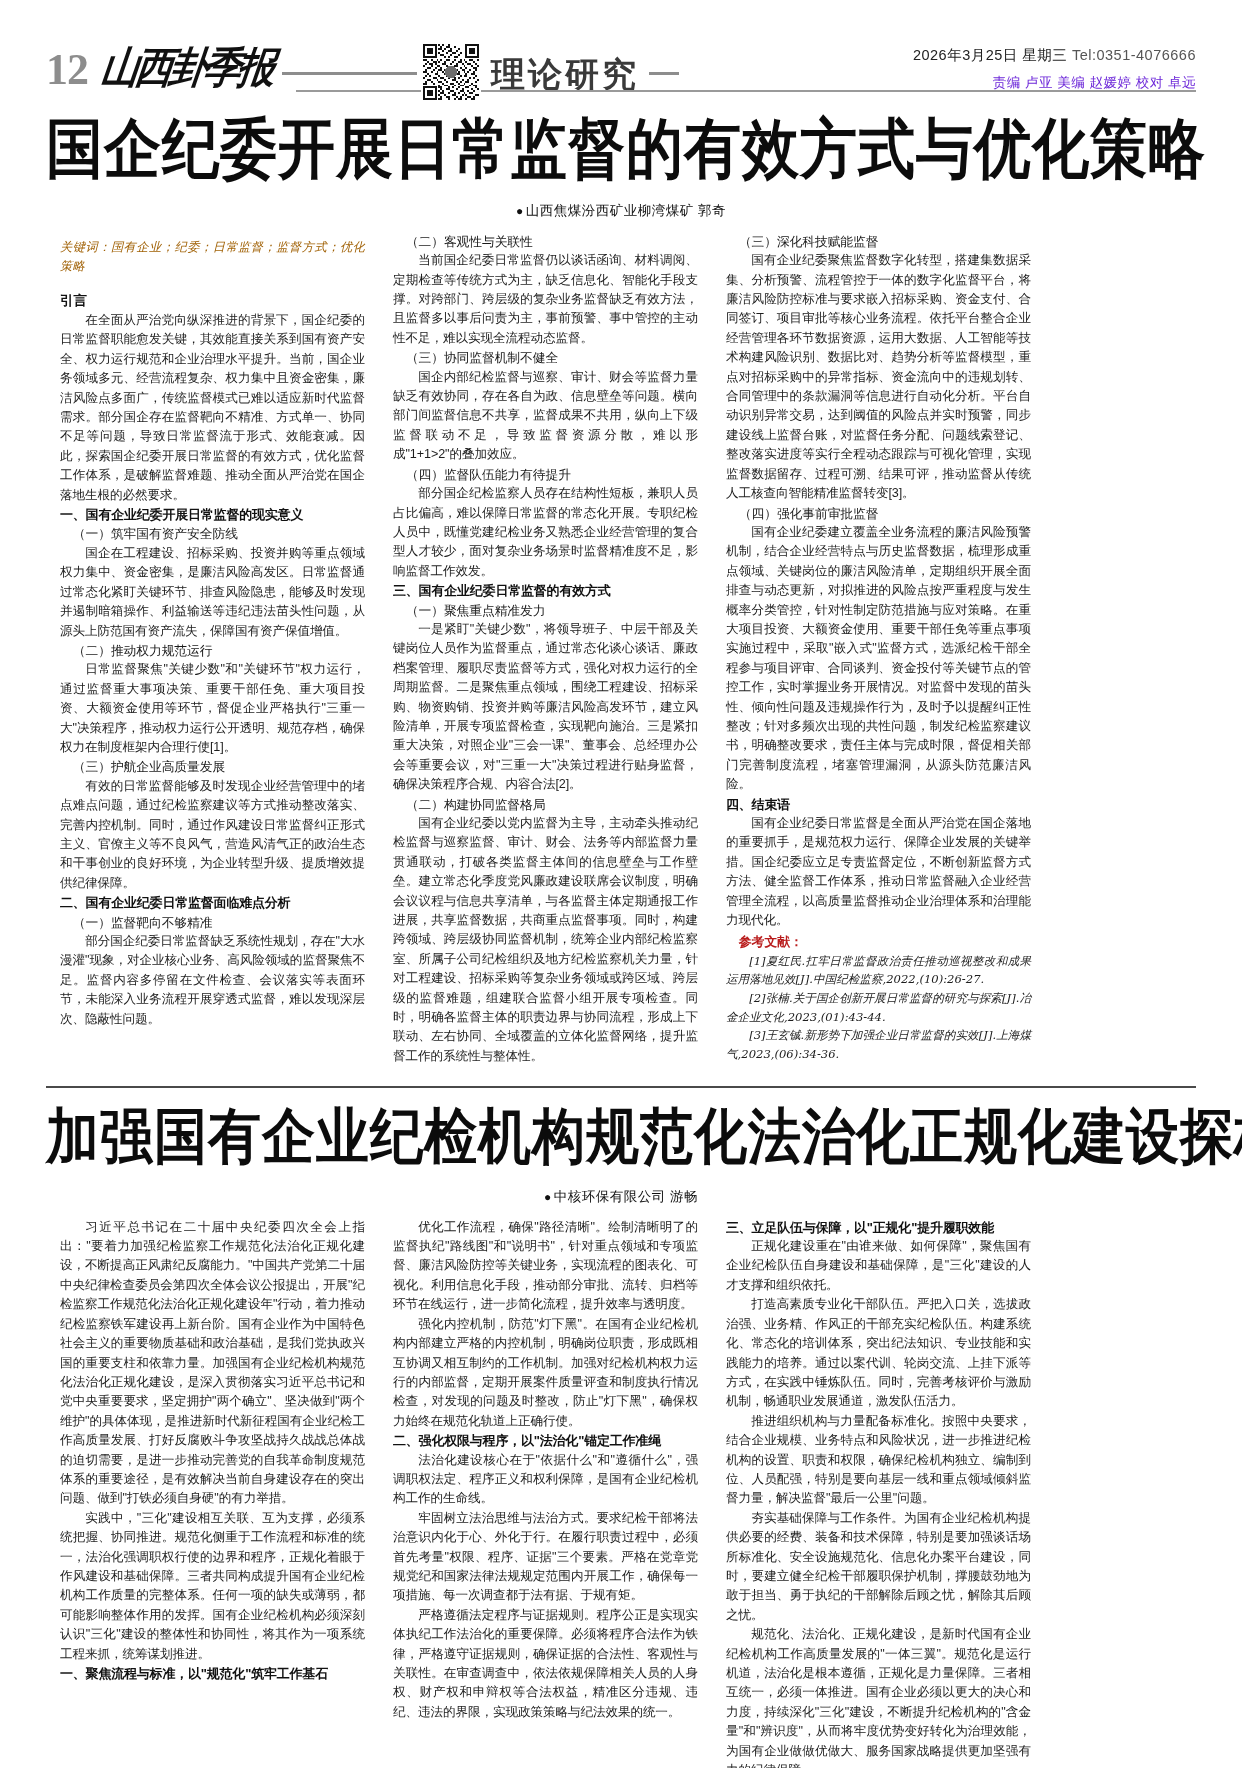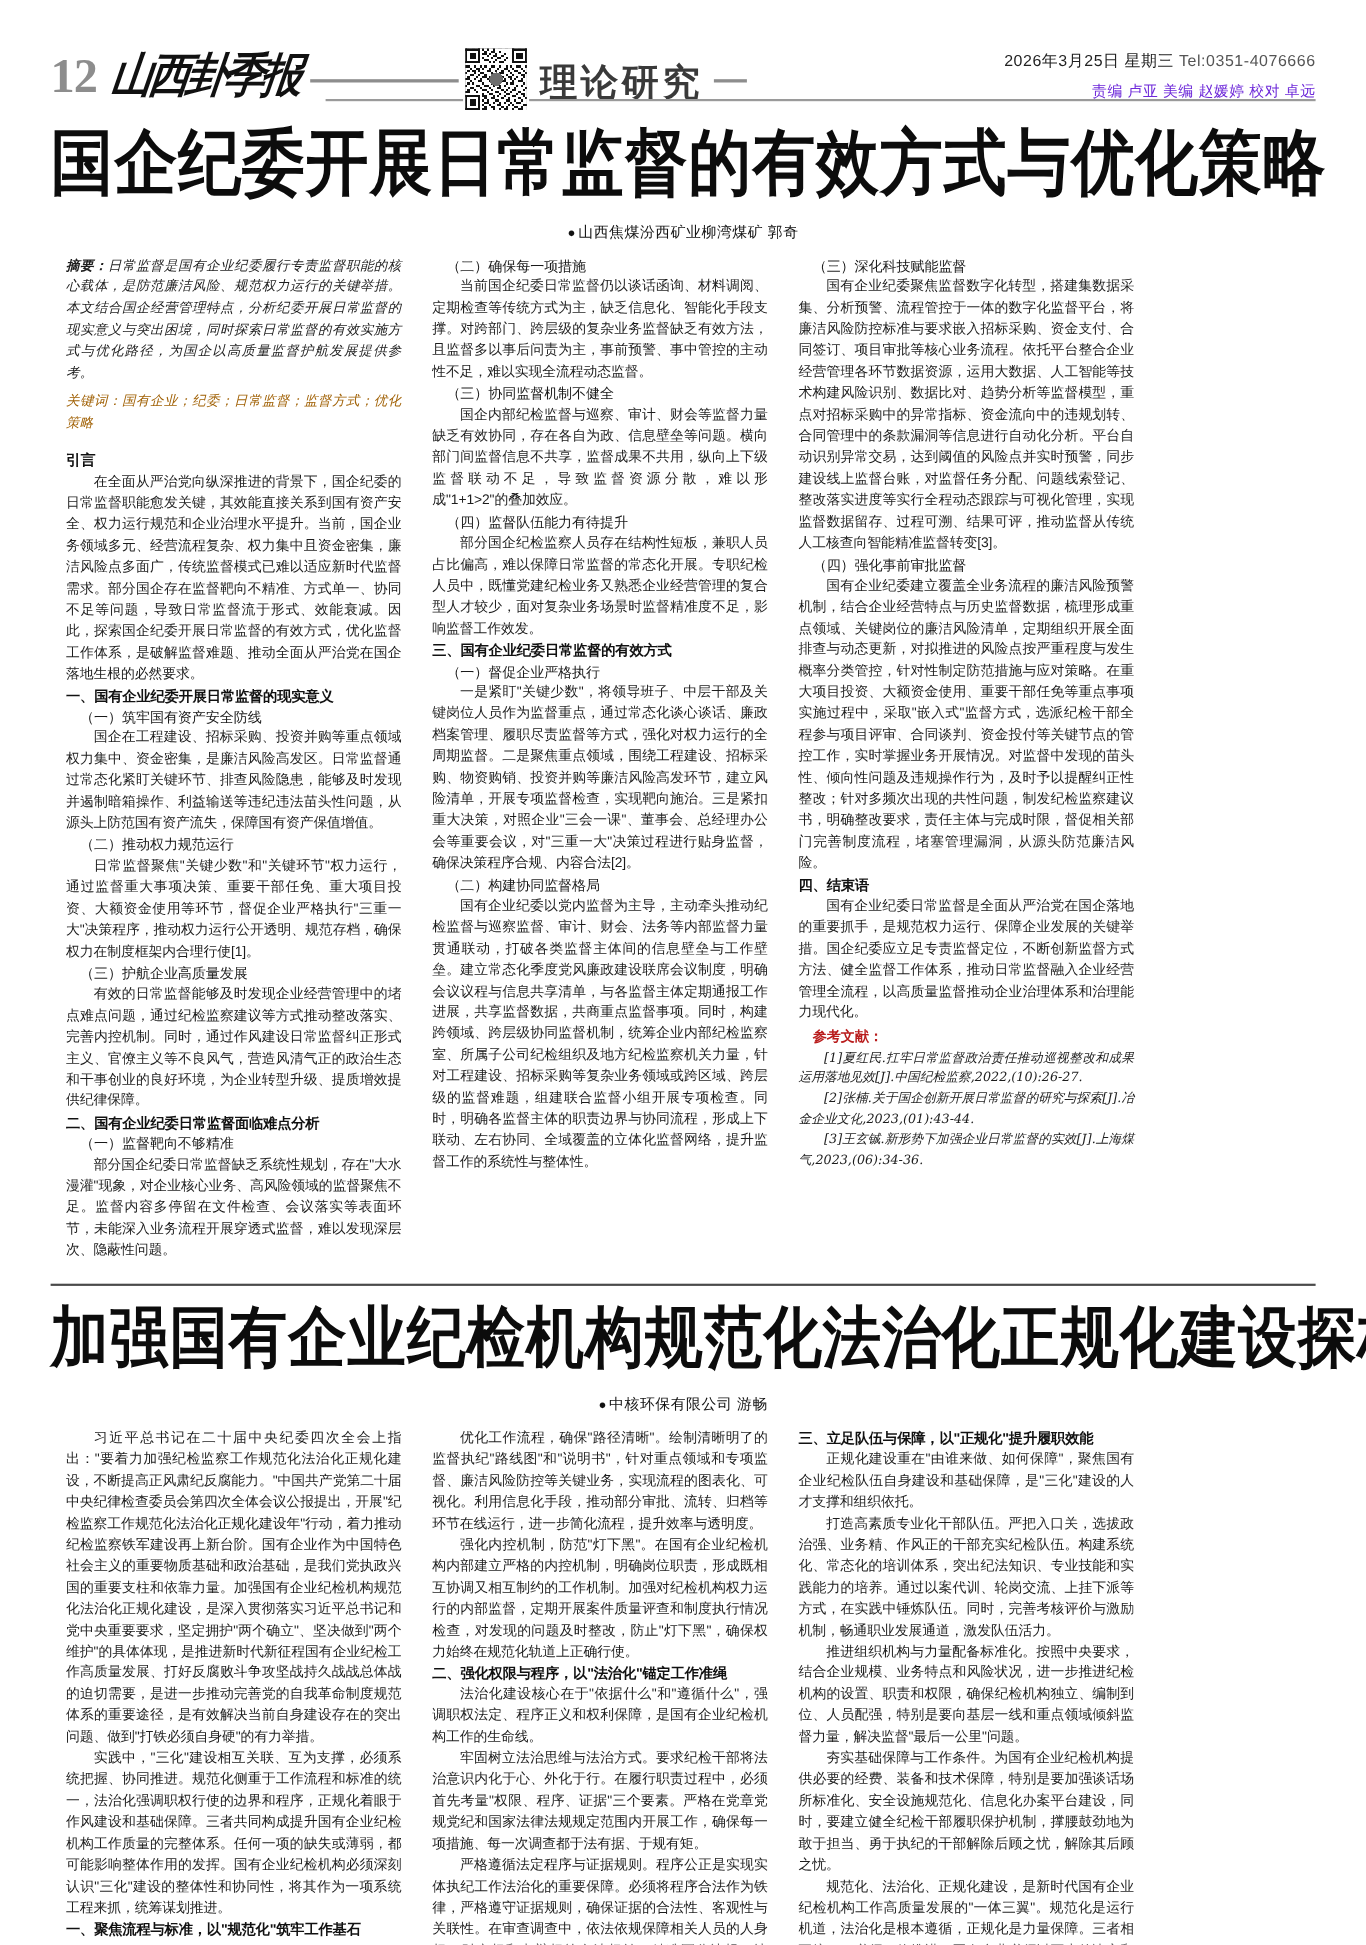--- a/index.html
+++ b/index.html
@@ -477,49 +477,48 @@
 
   <div class="article">
     <h1 class="headline">国企纪委开展日常监督的有效方式与优化策略</h1>
     <div class="byline">
       <span class="dot">●</span><span>山西焦煤汾西矿业柳湾煤矿 郭奇</span>
     </div>
 
     <div class="cols">
 
       <div class="col">
-        <p class="abstract"><span class="lbl">摘要：</span><span>日常监督是国有企业纪委履行专责监督职能的核心载体，是防范廉洁风险、规范权力运行的关键举措。本文结合国企经营管理特点，分析纪委开展日常监督的现实意义与突出困境，同时探索日常监督的有效实施方式与优化路径，为国企以高质量监督护航发展提供参考。</span></p>
         <p class="kw"><span class="lbl">关键词：</span><span>国有企业；纪委；日常监督；监督方式；优化策略</span></p>
 
         <h3 class="h-lead">引言</h3>
         <p class="body">在全面从严治党向纵深推进的背景下，国企纪委的日常监督职能愈发关键，其效能直接关系到国有资产安全、权力运行规范和企业治理水平提升。当前，国企业务领域多元、经营流程复杂、权力集中且资金密集，廉洁风险点多面广，传统监督模式已难以适应新时代监督需求。部分国企存在监督靶向不精准、方式单一、协同不足等问题，导致日常监督流于形式、效能衰减。因此，探索国企纪委开展日常监督的有效方式，优化监督工作体系，是破解监督难题、推动全面从严治党在国企落地生根的必然要求。</p>
 
         <h3 class="h-sec">一、国有企业纪委开展日常监督的现实意义</h3>
         <h4 class="h-sub">（一）筑牢国有资产安全防线</h4>
         <p class="body">国企在工程建设、招标采购、投资并购等重点领域权力集中、资金密集，是廉洁风险高发区。日常监督通过常态化紧盯关键环节、排查风险隐患，能够及时发现并遏制暗箱操作、利益输送等违纪违法苗头性问题，从源头上防范国有资产流失，保障国有资产保值增值。</p>
         <h4 class="h-sub">（二）推动权力规范运行</h4>
         <p class="body">日常监督聚焦"关键少数"和"关键环节"权力运行，通过监督重大事项决策、重要干部任免、重大项目投资、大额资金使用等环节，督促企业严格执行"三重一大"决策程序，推动权力运行公开透明、规范存档，确保权力在制度框架内合理行使[1]。</p>
         <h4 class="h-sub">（三）护航企业高质量发展</h4>
         <p class="body">有效的日常监督能够及时发现企业经营管理中的堵点难点问题，通过纪检监察建议等方式推动整改落实、完善内控机制。同时，通过作风建设日常监督纠正形式主义、官僚主义等不良风气，营造风清气正的政治生态和干事创业的良好环境，为企业转型升级、提质增效提供纪律保障。</p>
 
         <h3 class="h-sec">二、国有企业纪委日常监督面临难点分析</h3>
         <h4 class="h-sub">（一）监督靶向不够精准</h4>
         <p class="body">部分国企纪委日常监督缺乏系统性规划，存在"大水漫灌"现象，对企业核心业务、高风险领域的监督聚焦不足。监督内容多停留在文件检查、会议落实等表面环节，未能深入业务流程开展穿透式监督，难以发现深层次、隐蔽性问题。</p>
       </div>
 
       <div class="col">
-        <h4 class="h-sub">（二）确保每一项措施</h4>
+        <h4 class="h-sub">（二）客观性与关联性</h4>
         <p class="body">当前国企纪委日常监督仍以谈话函询、材料调阅、定期检查等传统方式为主，缺乏信息化、智能化手段支撑。对跨部门、跨层级的复杂业务监督缺乏有效方法，且监督多以事后问责为主，事前预警、事中管控的主动性不足，难以实现全流程动态监督。</p>
         <h4 class="h-sub">（三）协同监督机制不健全</h4>
         <p class="body">国企内部纪检监督与巡察、审计、财会等监督力量缺乏有效协同，存在各自为政、信息壁垒等问题。横向部门间监督信息不共享，监督成果不共用，纵向上下级监督联动不足，导致监督资源分散，难以形成"1+1&gt;2"的叠加效应。</p>
         <h4 class="h-sub">（四）监督队伍能力有待提升</h4>
         <p class="body">部分国企纪检监察人员存在结构性短板，兼职人员占比偏高，难以保障日常监督的常态化开展。专职纪检人员中，既懂党建纪检业务又熟悉企业经营管理的复合型人才较少，面对复杂业务场景时监督精准度不足，影响监督工作效发。</p>
 
         <h3 class="h-sec">三、国有企业纪委日常监督的有效方式</h3>
-        <h4 class="h-sub">（一）督促企业严格执行</h4>
+        <h4 class="h-sub">（一）聚焦重点精准发力</h4>
         <p class="body">一是紧盯"关键少数"，将领导班子、中层干部及关键岗位人员作为监督重点，通过常态化谈心谈话、廉政档案管理、履职尽责监督等方式，强化对权力运行的全周期监督。二是聚焦重点领域，围绕工程建设、招标采购、物资购销、投资并购等廉洁风险高发环节，建立风险清单，开展专项监督检查，实现靶向施治。三是紧扣重大决策，对照企业"三会一课"、董事会、总经理办公会等重要会议，对"三重一大"决策过程进行贴身监督，确保决策程序合规、内容合法[2]。</p>
         <h4 class="h-sub">（二）构建协同监督格局</h4>
         <p class="body">国有企业纪委以党内监督为主导，主动牵头推动纪检监督与巡察监督、审计、财会、法务等内部监督力量贯通联动，打破各类监督主体间的信息壁垒与工作壁垒。建立常态化季度党风廉政建设联席会议制度，明确会议议程与信息共享清单，与各监督主体定期通报工作进展，共享监督数据，共商重点监督事项。同时，构建跨领域、跨层级协同监督机制，统筹企业内部纪检监察室、所属子公司纪检组织及地方纪检监察机关力量，针对工程建设、招标采购等复杂业务领域或跨区域、跨层级的监督难题，组建联合监督小组开展专项检查。同时，明确各监督主体的职责边界与协同流程，形成上下联动、左右协同、全域覆盖的立体化监督网络，提升监督工作的系统性与整体性。</p>
       </div>
 
       <div class="col">
         <h4 class="h-sub">（三）深化科技赋能监督</h4>
         <p class="body">国有企业纪委聚焦监督数字化转型，搭建集数据采集、分析预警、流程管控于一体的数字化监督平台，将廉洁风险防控标准与要求嵌入招标采购、资金支付、合同签订、项目审批等核心业务流程。依托平台整合企业经营管理各环节数据资源，运用大数据、人工智能等技术构建风险识别、数据比对、趋势分析等监督模型，重点对招标采购中的异常指标、资金流向中的违规划转、合同管理中的条款漏洞等信息进行自动化分析。平台自动识别异常交易，达到阈值的风险点并实时预警，同步建设线上监督台账，对监督任务分配、问题线索登记、整改落实进度等实行全程动态跟踪与可视化管理，实现监督数据留存、过程可溯、结果可评，推动监督从传统人工核查向智能精准监督转变[3]。</p>
         <h4 class="h-sub">（四）强化事前审批监督</h4>
         <p class="body">国有企业纪委建立覆盖全业务流程的廉洁风险预警机制，结合企业经营特点与历史监督数据，梳理形成重点领域、关键岗位的廉洁风险清单，定期组织开展全面排查与动态更新，对拟推进的风险点按严重程度与发生概率分类管控，针对性制定防范措施与应对策略。在重大项目投资、大额资金使用、重要干部任免等重点事项实施过程中，采取"嵌入式"监督方式，选派纪检干部全程参与项目评审、合同谈判、资金投付等关键节点的管控工作，实时掌握业务开展情况。对监督中发现的苗头性、倾向性问题及违规操作行为，及时予以提醒纠正性整改；针对多频次出现的共性问题，制发纪检监察建议书，明确整改要求，责任主体与完成时限，督促相关部门完善制度流程，堵塞管理漏洞，从源头防范廉洁风险。</p>

